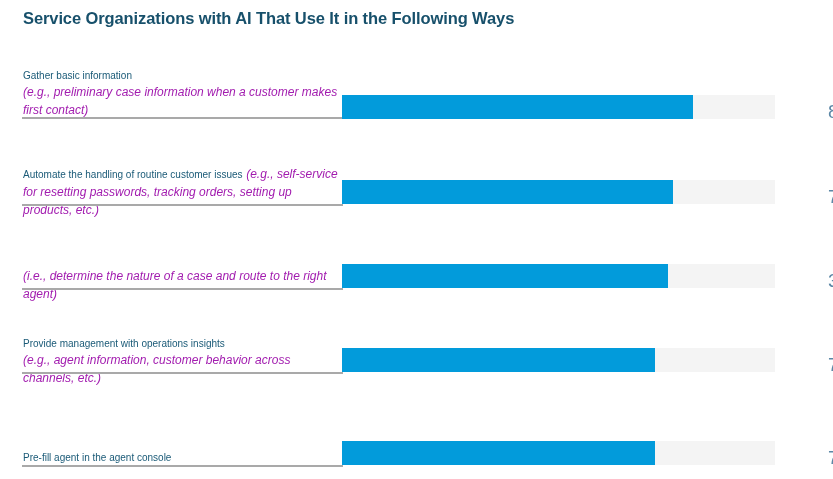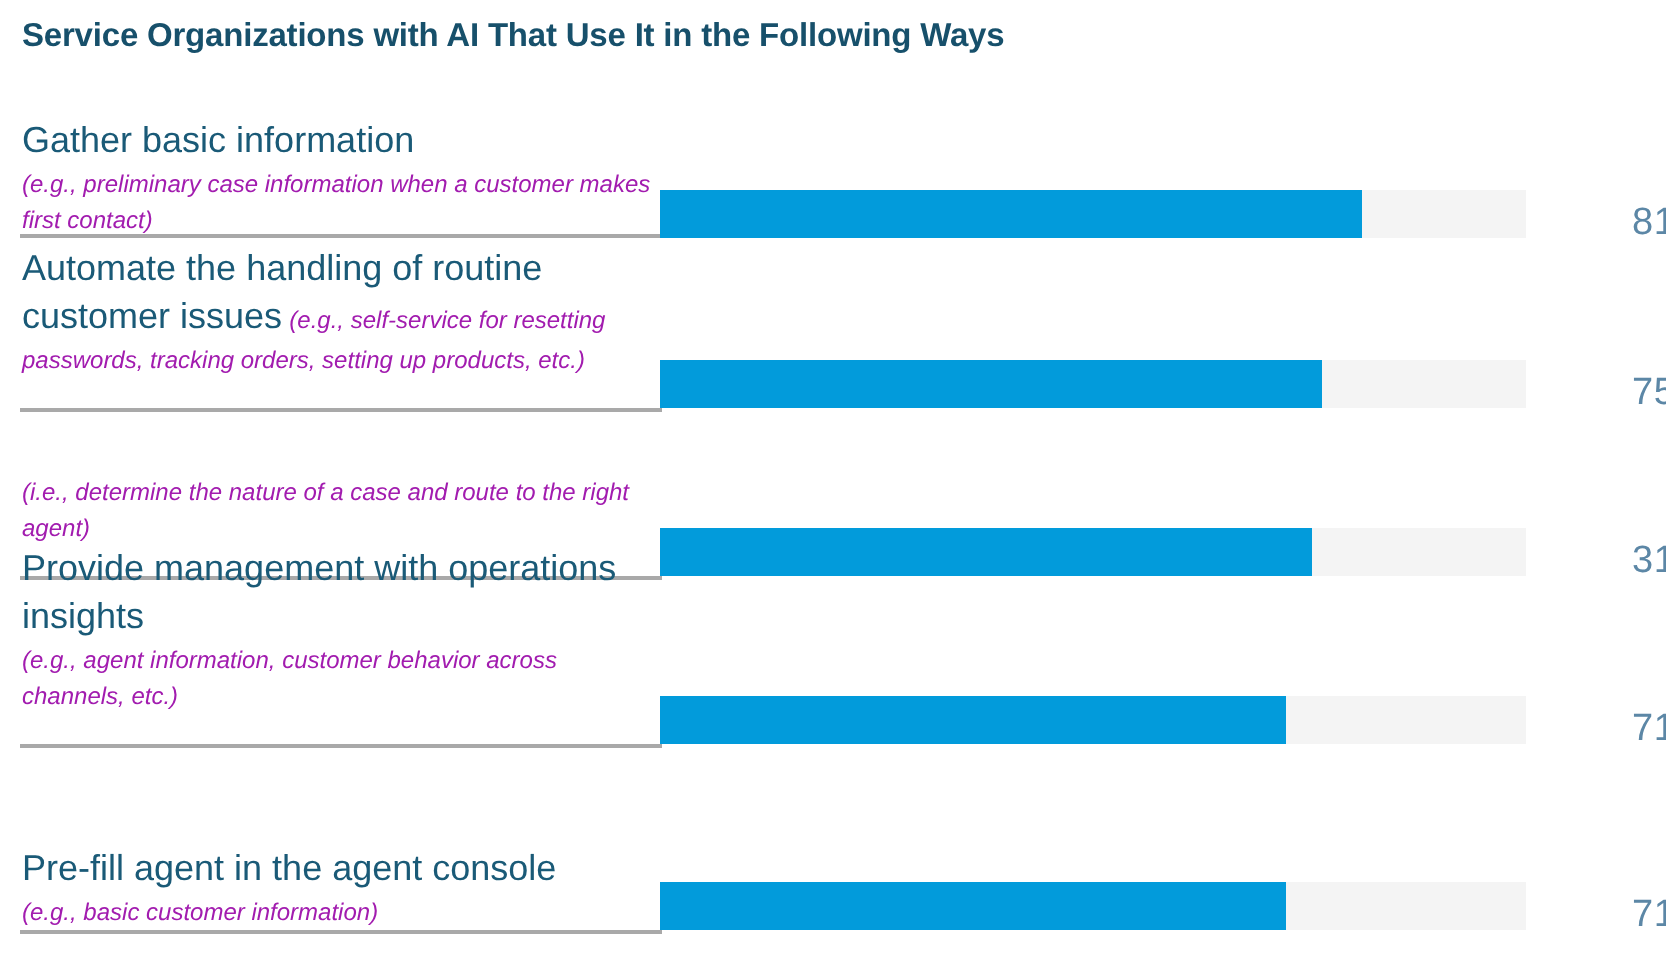--- a/index.html
+++ b/index.html
@@ -13,20 +13,21 @@
     font-family: "Liberation Sans", sans-serif;
     -webkit-font-smoothing: antialiased;
     overflow: hidden;
   }
 
   #page {
     position: relative;
     width: 740px;
     height: 479px;
     background: #ffffff;
+    margin-left: 12px;
   }
 
   
   .chart-title {
     position: absolute;
     left: 11px;
     top: 9px;
     font-size: 16.5px;
     font-weight: bold;
     color: #17506B;
@@ -48,27 +49,27 @@
   }
   .row.row-last {
     height: 85px;
   }
 
   
   .label-block {
     position: absolute;
     left: 11px;
     width: 320px;
-    bottom: 39px;
+    bottom: 9px;
     line-height: 1.33;
     font-size: 13px;
   }
   .label-main {
     color: #1A5A77;
-    font-size: 18px;
+    font-size: 10px;
   }
   .label-sub {
     color: #a21caf;
     font-style: italic;
     font-size: 12px;
   }
 
   
   .rule {
     position: absolute;
@@ -168,21 +169,20 @@
       <div class="rule"></div>
       <div class="track">
         <div class="bar" style="width:72.3%"></div>
       </div>
       <div class="value">71%</div>
     </div>
 
     <div class="row row-5 row-last">
       <div class="label-block">
         <span class="label-main">Pre-fill agent in the agent console</span><br>
-        <span class="label-sub">(e.g., basic customer information)</span>
       </div>
       <div class="rule"></div>
       <div class="track">
         <div class="bar" style="width:72.3%"></div>
       </div>
       <div class="value">71%</div>
     </div>
 
   </div>
 </div>

